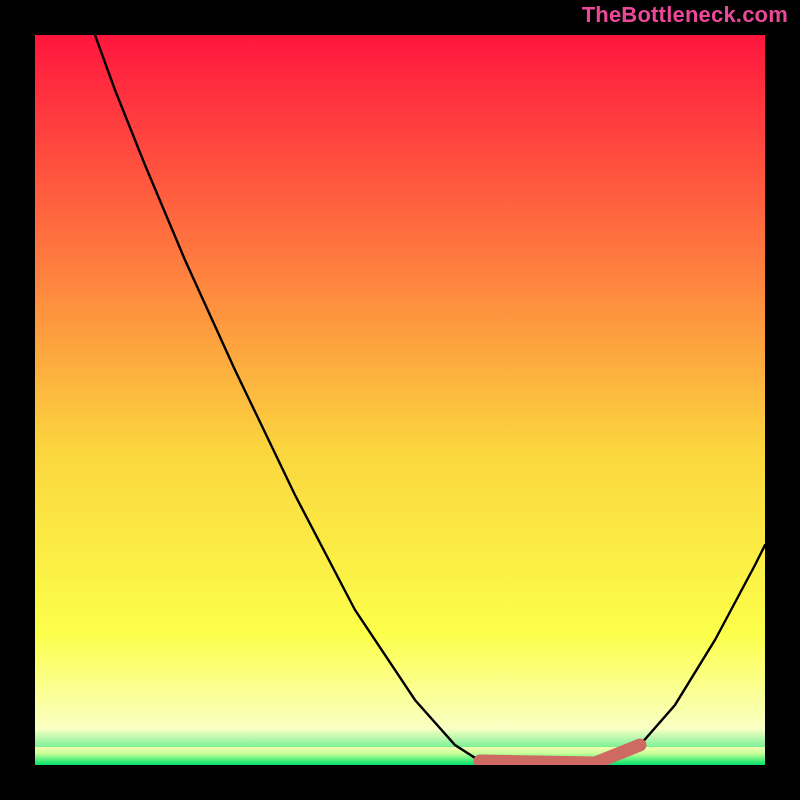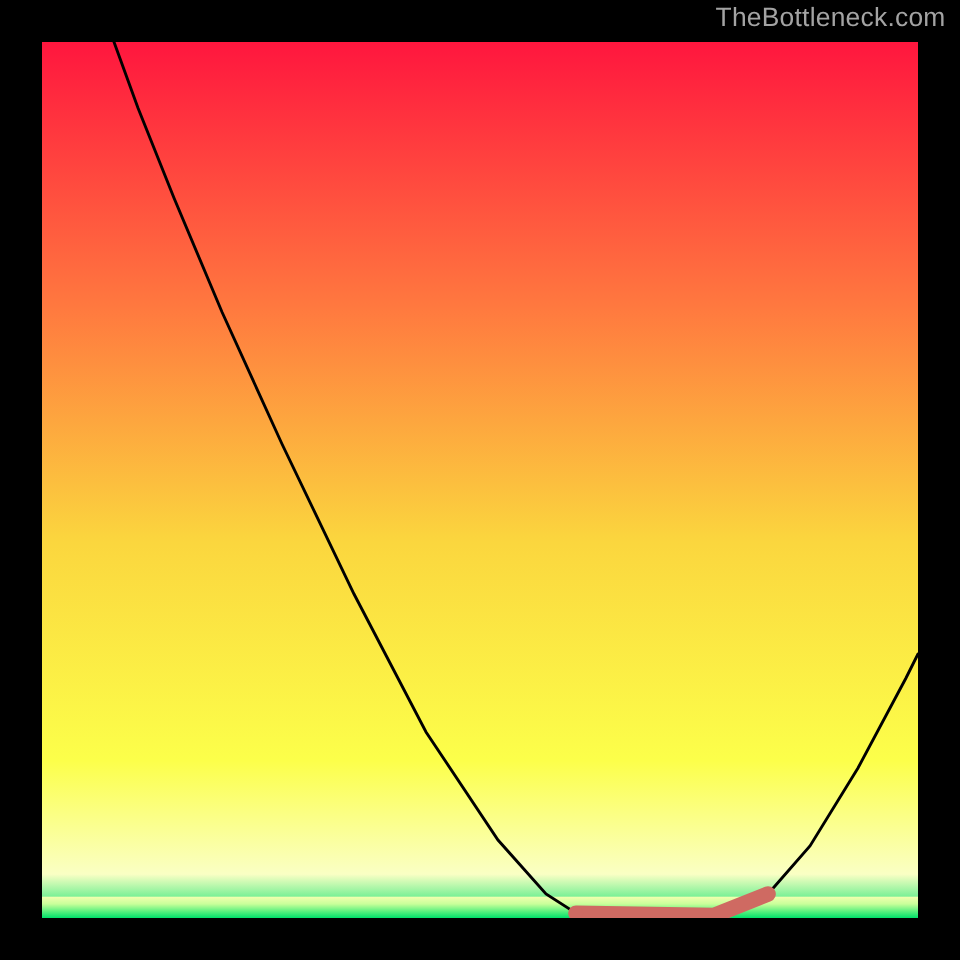--- a/index.html
+++ b/index.html
@@ -12,23 +12,23 @@
   }
   .stage {
     position: relative;
     width: 800px;
     height: 800px;
   }
   .watermark {
     position: absolute;
     top: 2px;
     right: 12px;
-    color: #a3a3a3;
+    color: #ec4899;
     font-size: 22px;
-    font-weight: 400;
+    font-weight: 700;
     letter-spacing: 0.2px;
     z-index: 10;
   }
   .plot-area {
     position: absolute;
     left: 35px;
     top: 35px;
     width: 730px;
     height: 730px;
     overflow: hidden;

